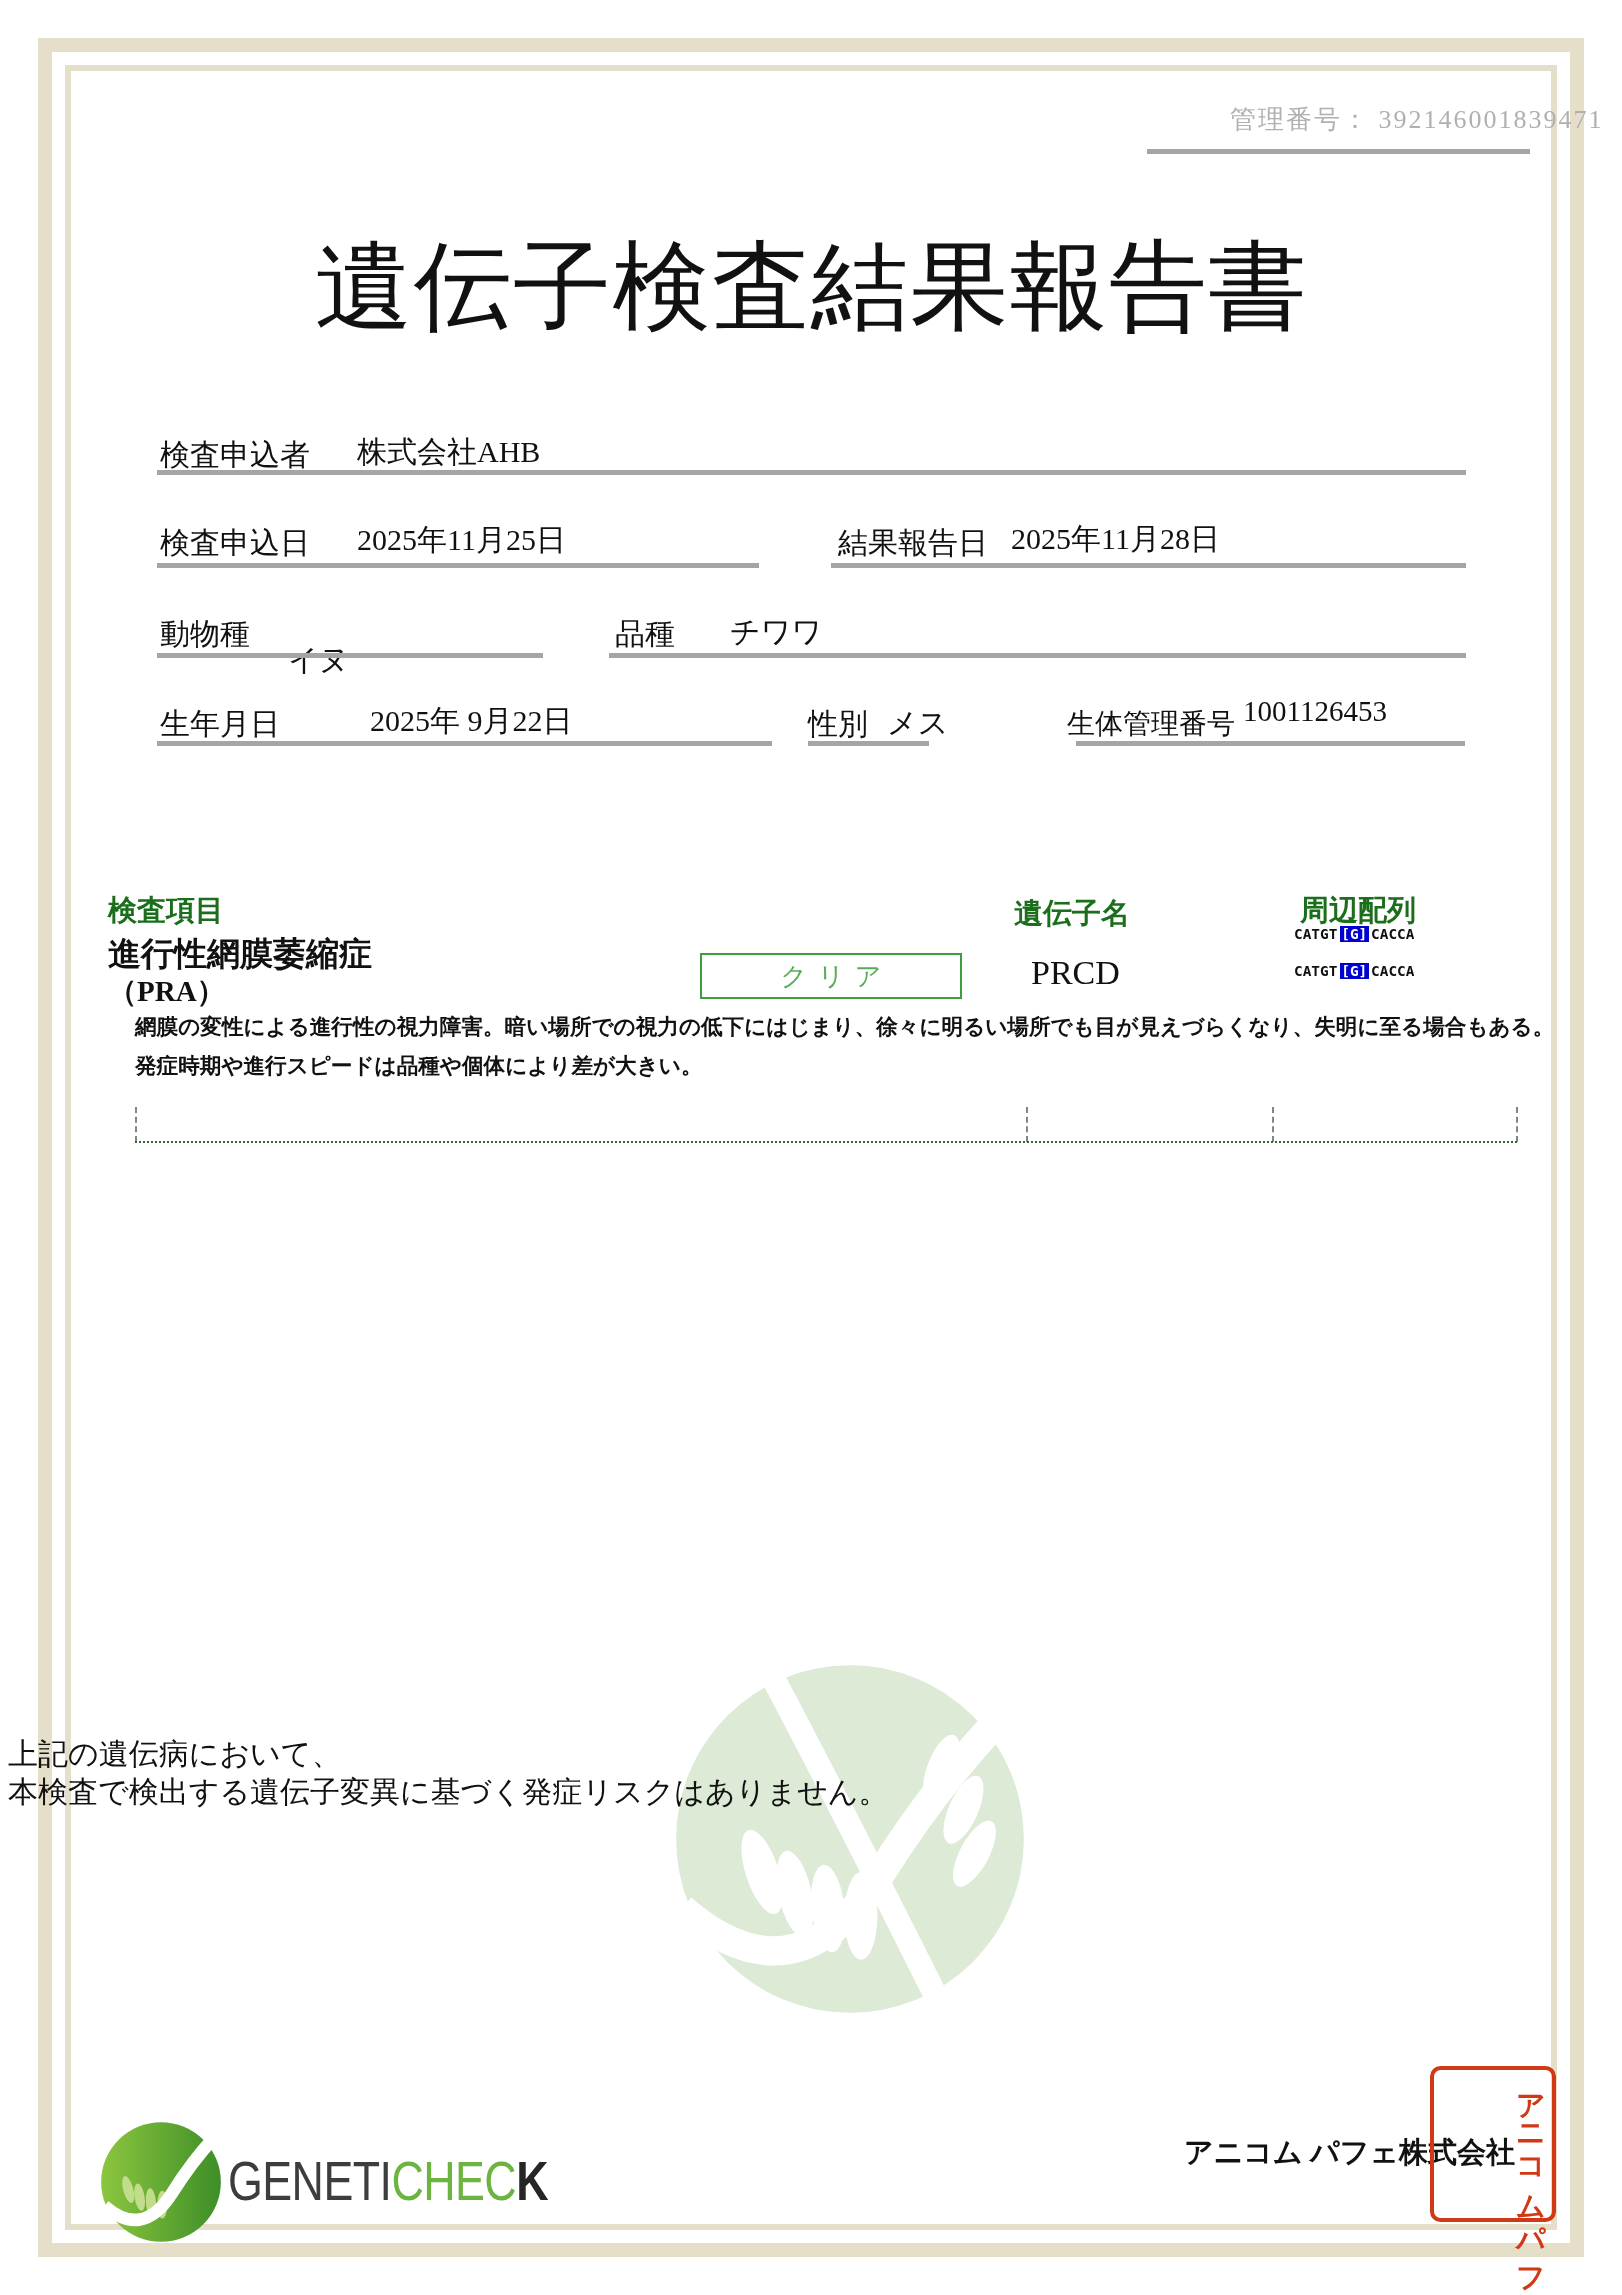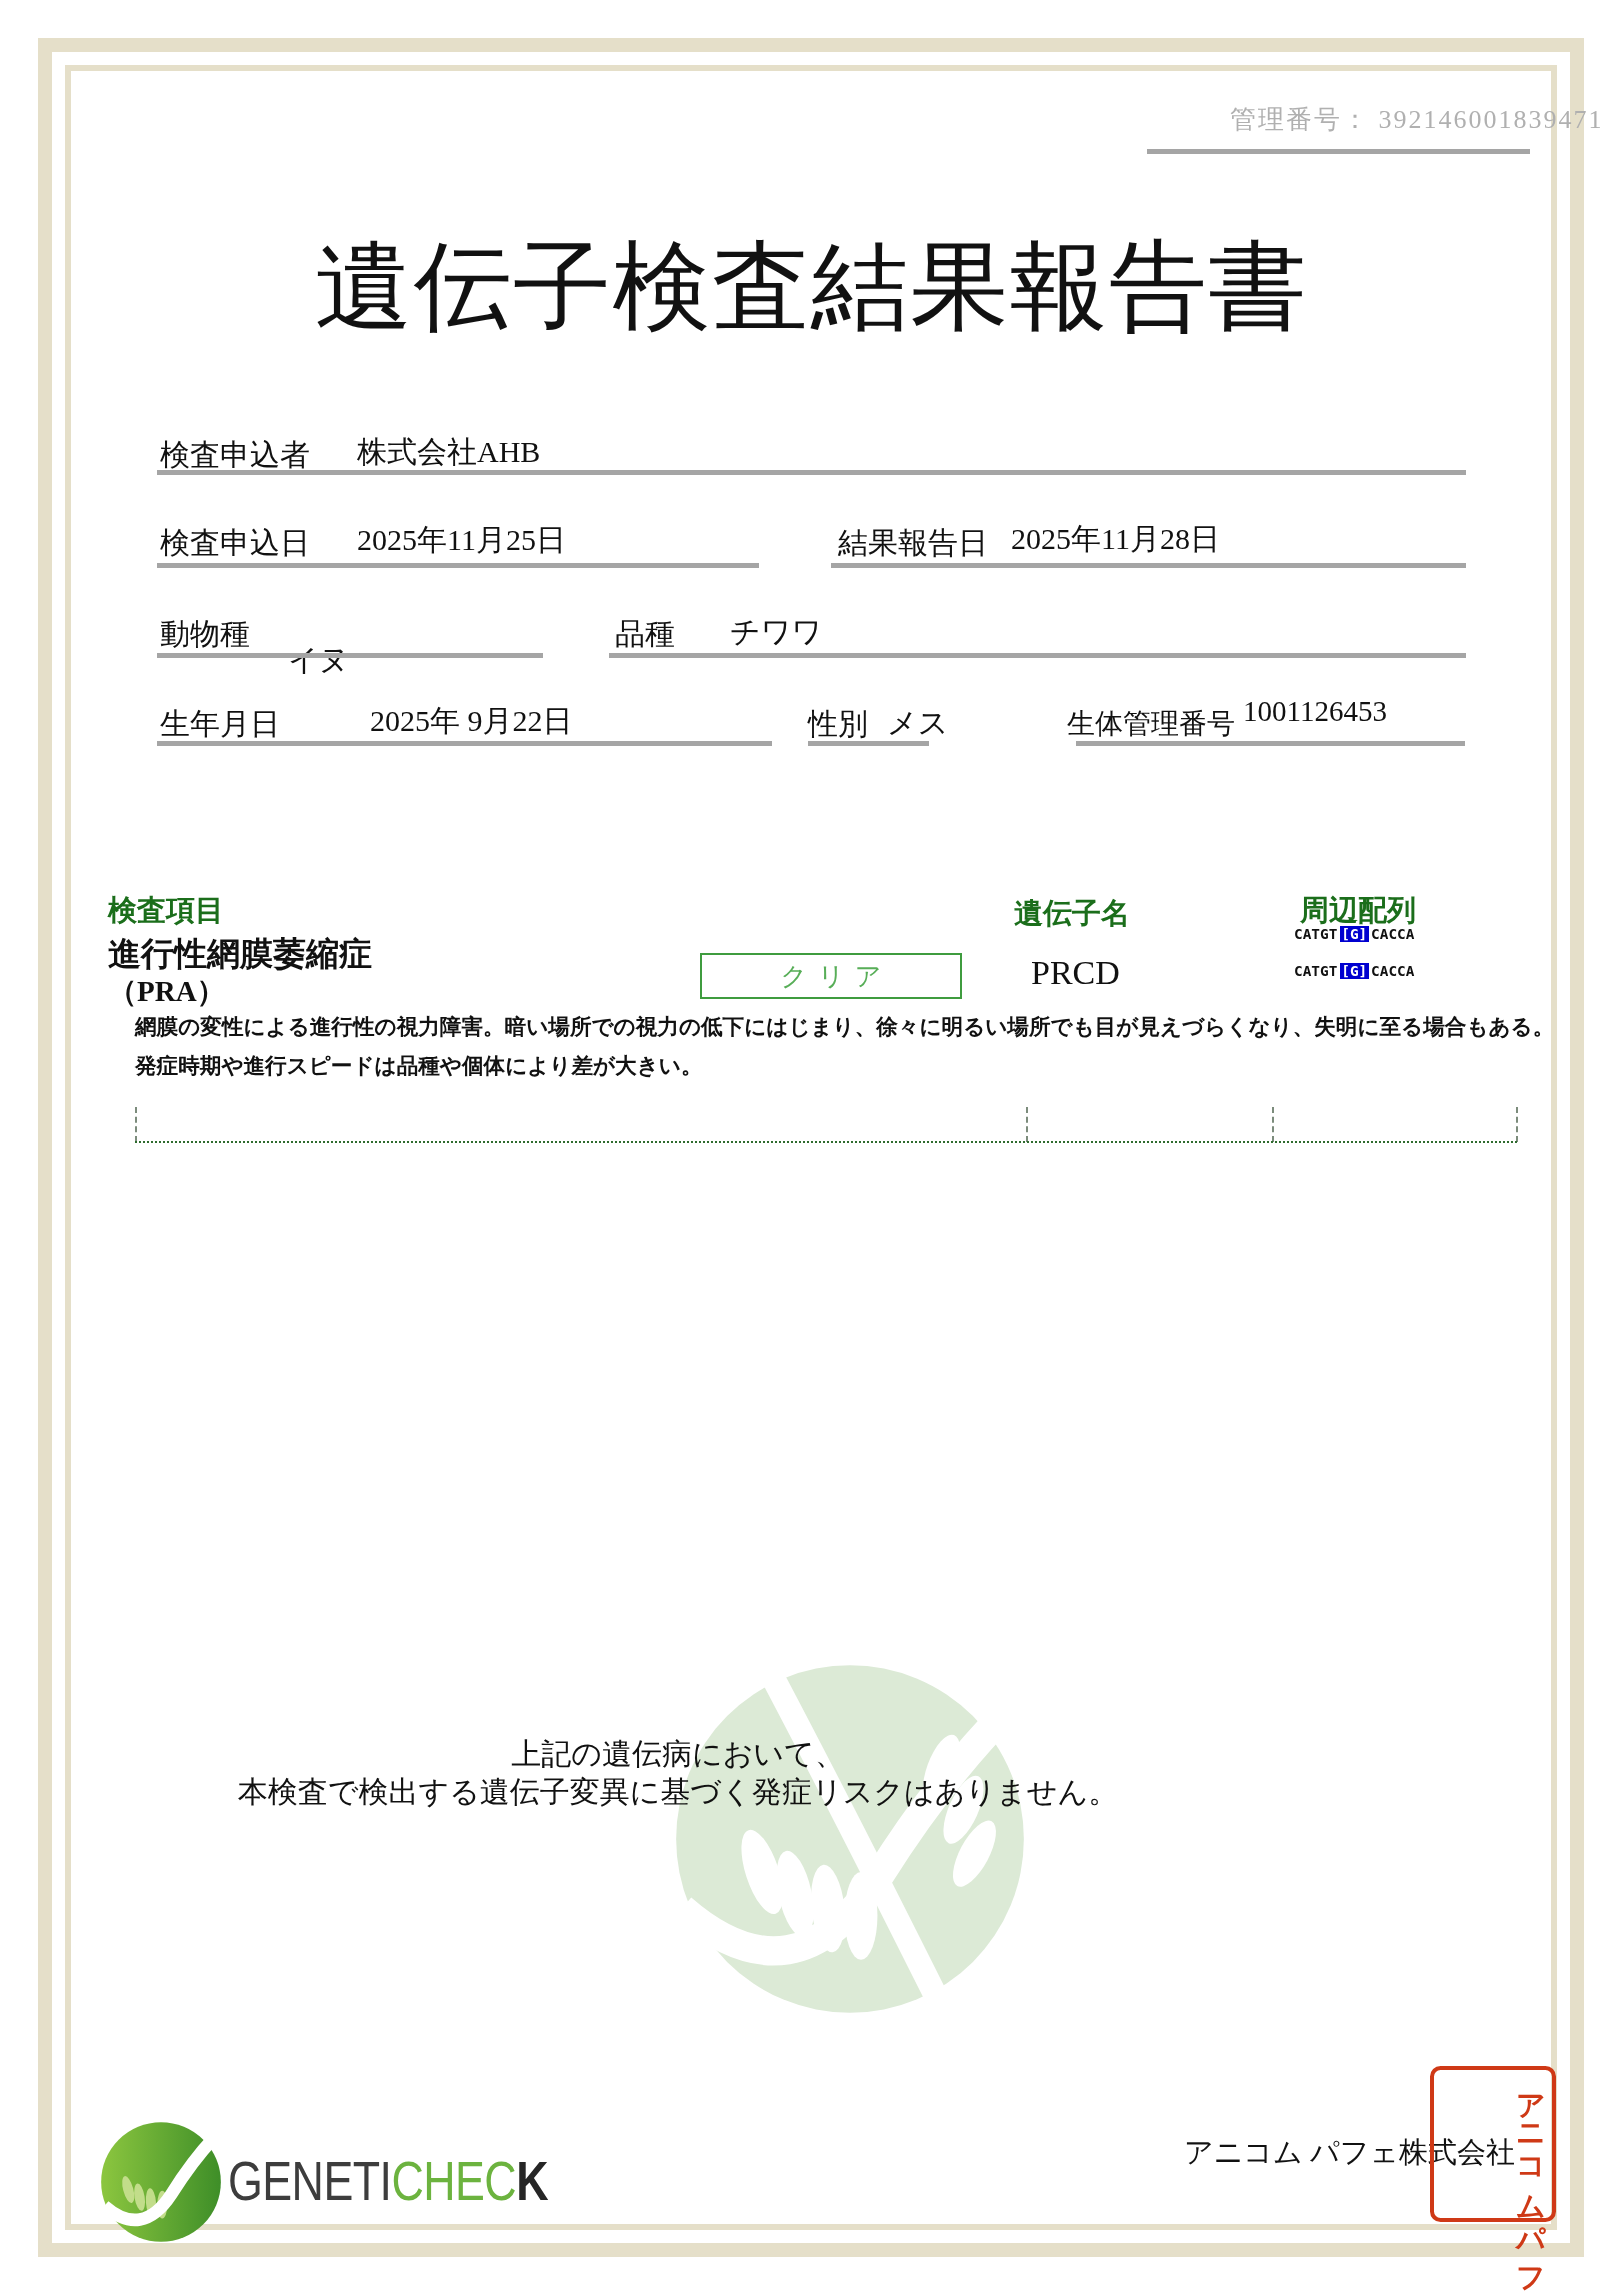--- a/index.html
+++ b/index.html
@@ -26,33 +26,33 @@
   .result-box{top:953px;left:700px;width:262px;height:46px;border:2px solid var(--greenbd);
               display:flex;align-items:center;justify-content:center}
   .result-box span{font-size:26px;color:var(--greenlt);letter-spacing:10.5px;padding-left:10.5px}
   .gene{top:954px;left:1031px;font-size:34px;white-space:nowrap}
   .seq{left:1294px;font-family:"DejaVu Sans Mono",monospace;font-size:14.4px;font-weight:bold;white-space:nowrap}
   .seq .variant{background:var(--blue);color:#fff;padding:0 1.3px;margin:0 2.6px}
   .desc{left:135px;width:1400px;font-size:21.6px;font-weight:bold;white-space:nowrap}
   .desc.green{color:var(--greenrisk)}
   .vdash{top:1107px;width:0;height:35px;border-left:2px dashed #7c8c7c}
   .dotline{top:1141px;left:135px;width:1382px;height:0;border-top:2.6px dotted #2e6b2e}
-  .center-txt{left:16px;width:1324px;text-align:center;font-family:"Liberation Sans","DejaVu Sans",sans-serif;white-space:nowrap;z-index:2}
+  .center-txt{left:8px;width:1324px;text-align:left;font-family:"Liberation Sans","DejaVu Sans",sans-serif;white-space:nowrap;z-index:2}
   .sum1{top:1734px;font-size:30px}
   .sum2{top:1772px;font-size:30px}
   .note{font-size:19.6px}
   .n1{top:1847px}.n2{top:1877px}
   .watermark{top:1656px;left:667px;width:366px;height:366px;z-index:1}
   .logo-circle{top:2119px;left:98px;width:126px;height:126px}
   .logo-text{top:2148px;left:228px;font-family:"Liberation Sans","DejaVu Sans",sans-serif;
              font-size:56px;letter-spacing:-0.7px;transform:scaleX(0.8);transform-origin:left center;white-space:nowrap}
   .logo-text .p1{color:#3d3d3d}
   .logo-text .p2{color:#6cb33f}
   .logo-text .p3{color:#262626;font-weight:bold}
-  .company{top:2133px;left:1184px;font-size:29px;font-weight:normal;white-space:nowrap;z-index:2}
+  .company{top:2133px;left:1184px;font-size:29px;font-weight:bold;white-space:nowrap;z-index:2}
   .seal{top:2066px;left:1430px;width:126px;height:156px;border:4.6px solid var(--sealred);border-radius:10.5px;
         z-index:3;padding:3.9px 2.6px;writing-mode:vertical-rl;display:flex;color:var(--sealred);
         font-size:29px;line-height:1.28;font-weight:bold}
   .seal div{white-space:nowrap}
 </style>
 </head>
 <body>
 
 <div class="page">
 

